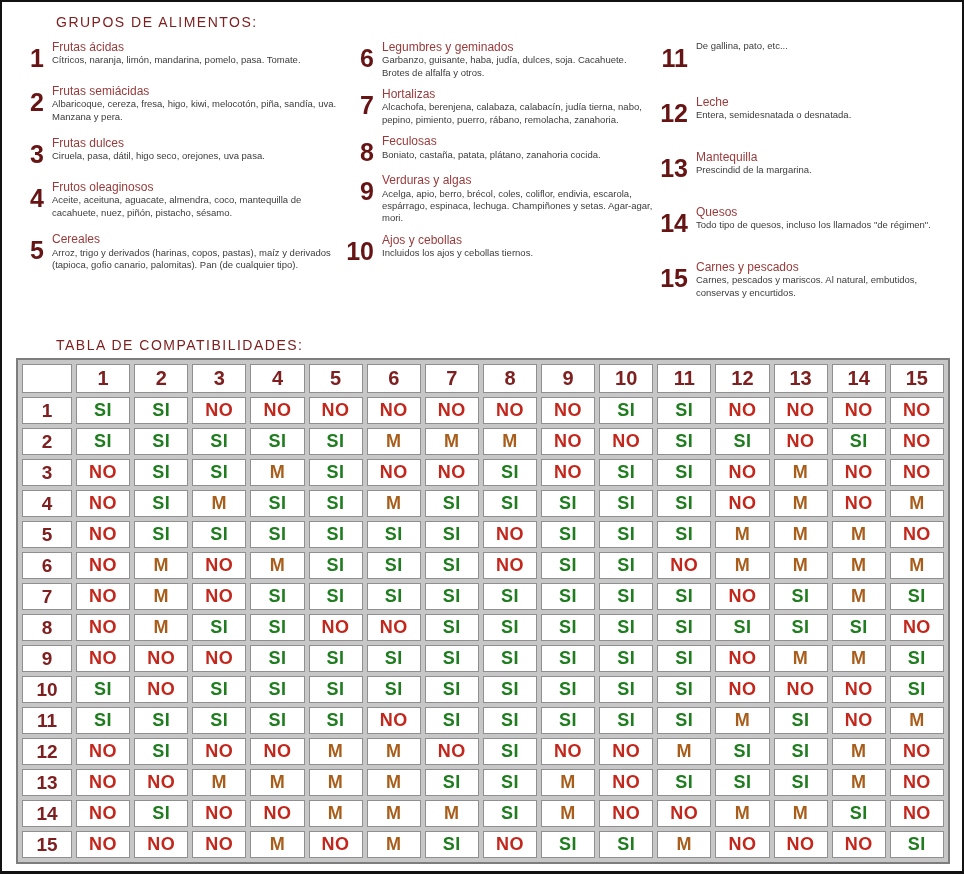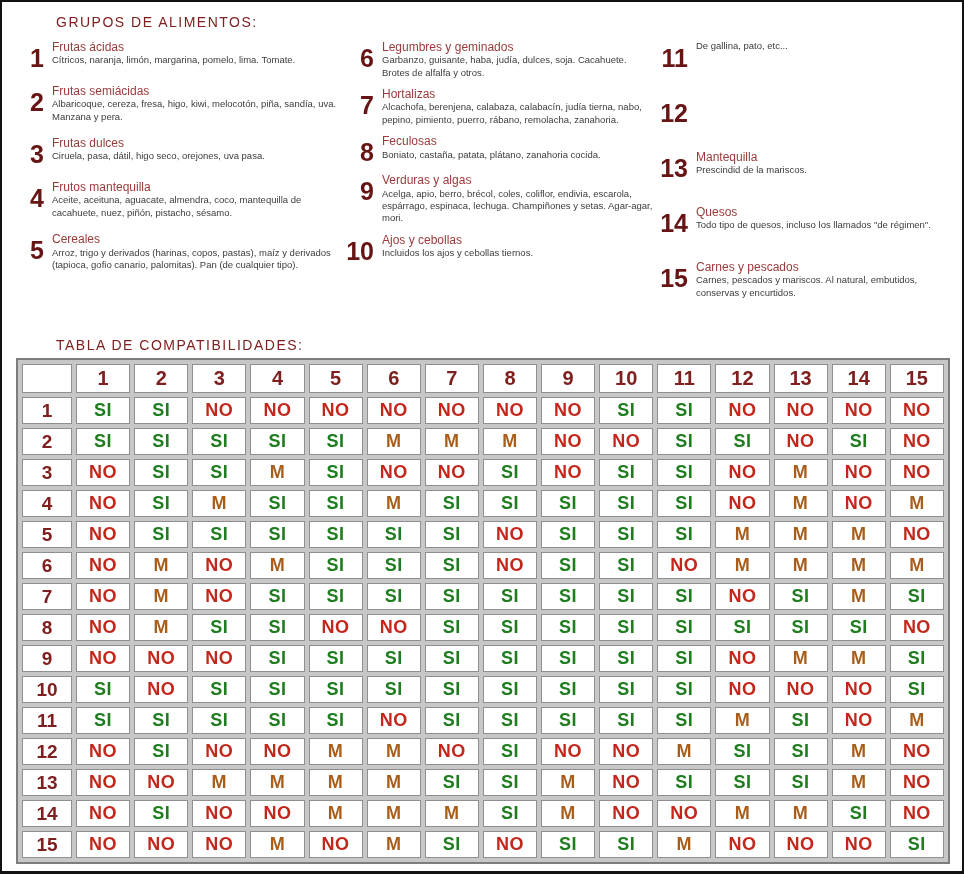--- a/index.html
+++ b/index.html
@@ -63,41 +63,41 @@
 <div class="page">
 
   <div class="top-section">
     <div class="section-title">GRUPOS DE ALIMENTOS:</div>
     <div class="columns" id="group-columns">
         <div class="group-column c1">
           <div class="group-item">
             <div class="group-number">1</div>
             <div class="group-text">
               <div class="group-name">Frutas ácidas</div>
-              <div class="group-desc">Cítricos, naranja, limón, margarina, pomelo, lima. Tomate.</div>
+              <div class="group-desc">Cítricos, naranja, limón, mandarina, pomelo, pasa. Tomate.</div>
             </div>
           </div>
           <div class="group-item">
             <div class="group-number">2</div>
             <div class="group-text">
               <div class="group-name">Frutas semiácidas</div>
               <div class="group-desc">Albaricoque, cereza, fresa, higo, kiwi, melocotón, piña, sandía, uva. Manzana y pera.</div>
             </div>
           </div>
           <div class="group-item">
             <div class="group-number">3</div>
             <div class="group-text">
               <div class="group-name">Frutas dulces</div>
               <div class="group-desc">Ciruela, pasa, dátil, higo seco, orejones, uva pasa.</div>
             </div>
           </div>
           <div class="group-item">
             <div class="group-number">4</div>
             <div class="group-text">
-              <div class="group-name">Frutos mantequilla</div>
+              <div class="group-name">Frutos oleaginosos</div>
               <div class="group-desc">Aceite, aceituna, aguacate, almendra, coco, mantequilla de cacahuete, nuez, piñón, pistacho, sésamo.</div>
             </div>
           </div>
           <div class="group-item">
             <div class="group-number">5</div>
             <div class="group-text">
               <div class="group-name">Cereales</div>
               <div class="group-desc">Arroz, trigo y derivados (harinas, copos, pastas), maíz y derivados (tapioca, gofio canario, palomitas). Pan (de cualquier tipo).</div>
             </div>
           </div>
@@ -141,26 +141,30 @@
         </div>
         <div class="group-column c3">
           <div class="group-item">
             <div class="group-number">11</div>
             <div class="group-text">
               <div class="group-desc">De gallina, pato, etc...</div>
             </div>
           </div>
           <div class="group-item">
             <div class="group-number">12</div>
+            <div class="group-text">
+              <div class="group-name">Leche</div>
+              <div class="group-desc">Entera, semidesnatada o desnatada.</div>
+            </div>
           </div>
           <div class="group-item">
             <div class="group-number">13</div>
             <div class="group-text">
               <div class="group-name">Mantequilla</div>
-              <div class="group-desc">Prescindid de la mariscos.</div>
+              <div class="group-desc">Prescindid de la margarina.</div>
             </div>
           </div>
           <div class="group-item">
             <div class="group-number">14</div>
             <div class="group-text">
               <div class="group-name">Quesos</div>
               <div class="group-desc">Todo tipo de quesos, incluso los llamados "de régimen".</div>
             </div>
           </div>
           <div class="group-item">

